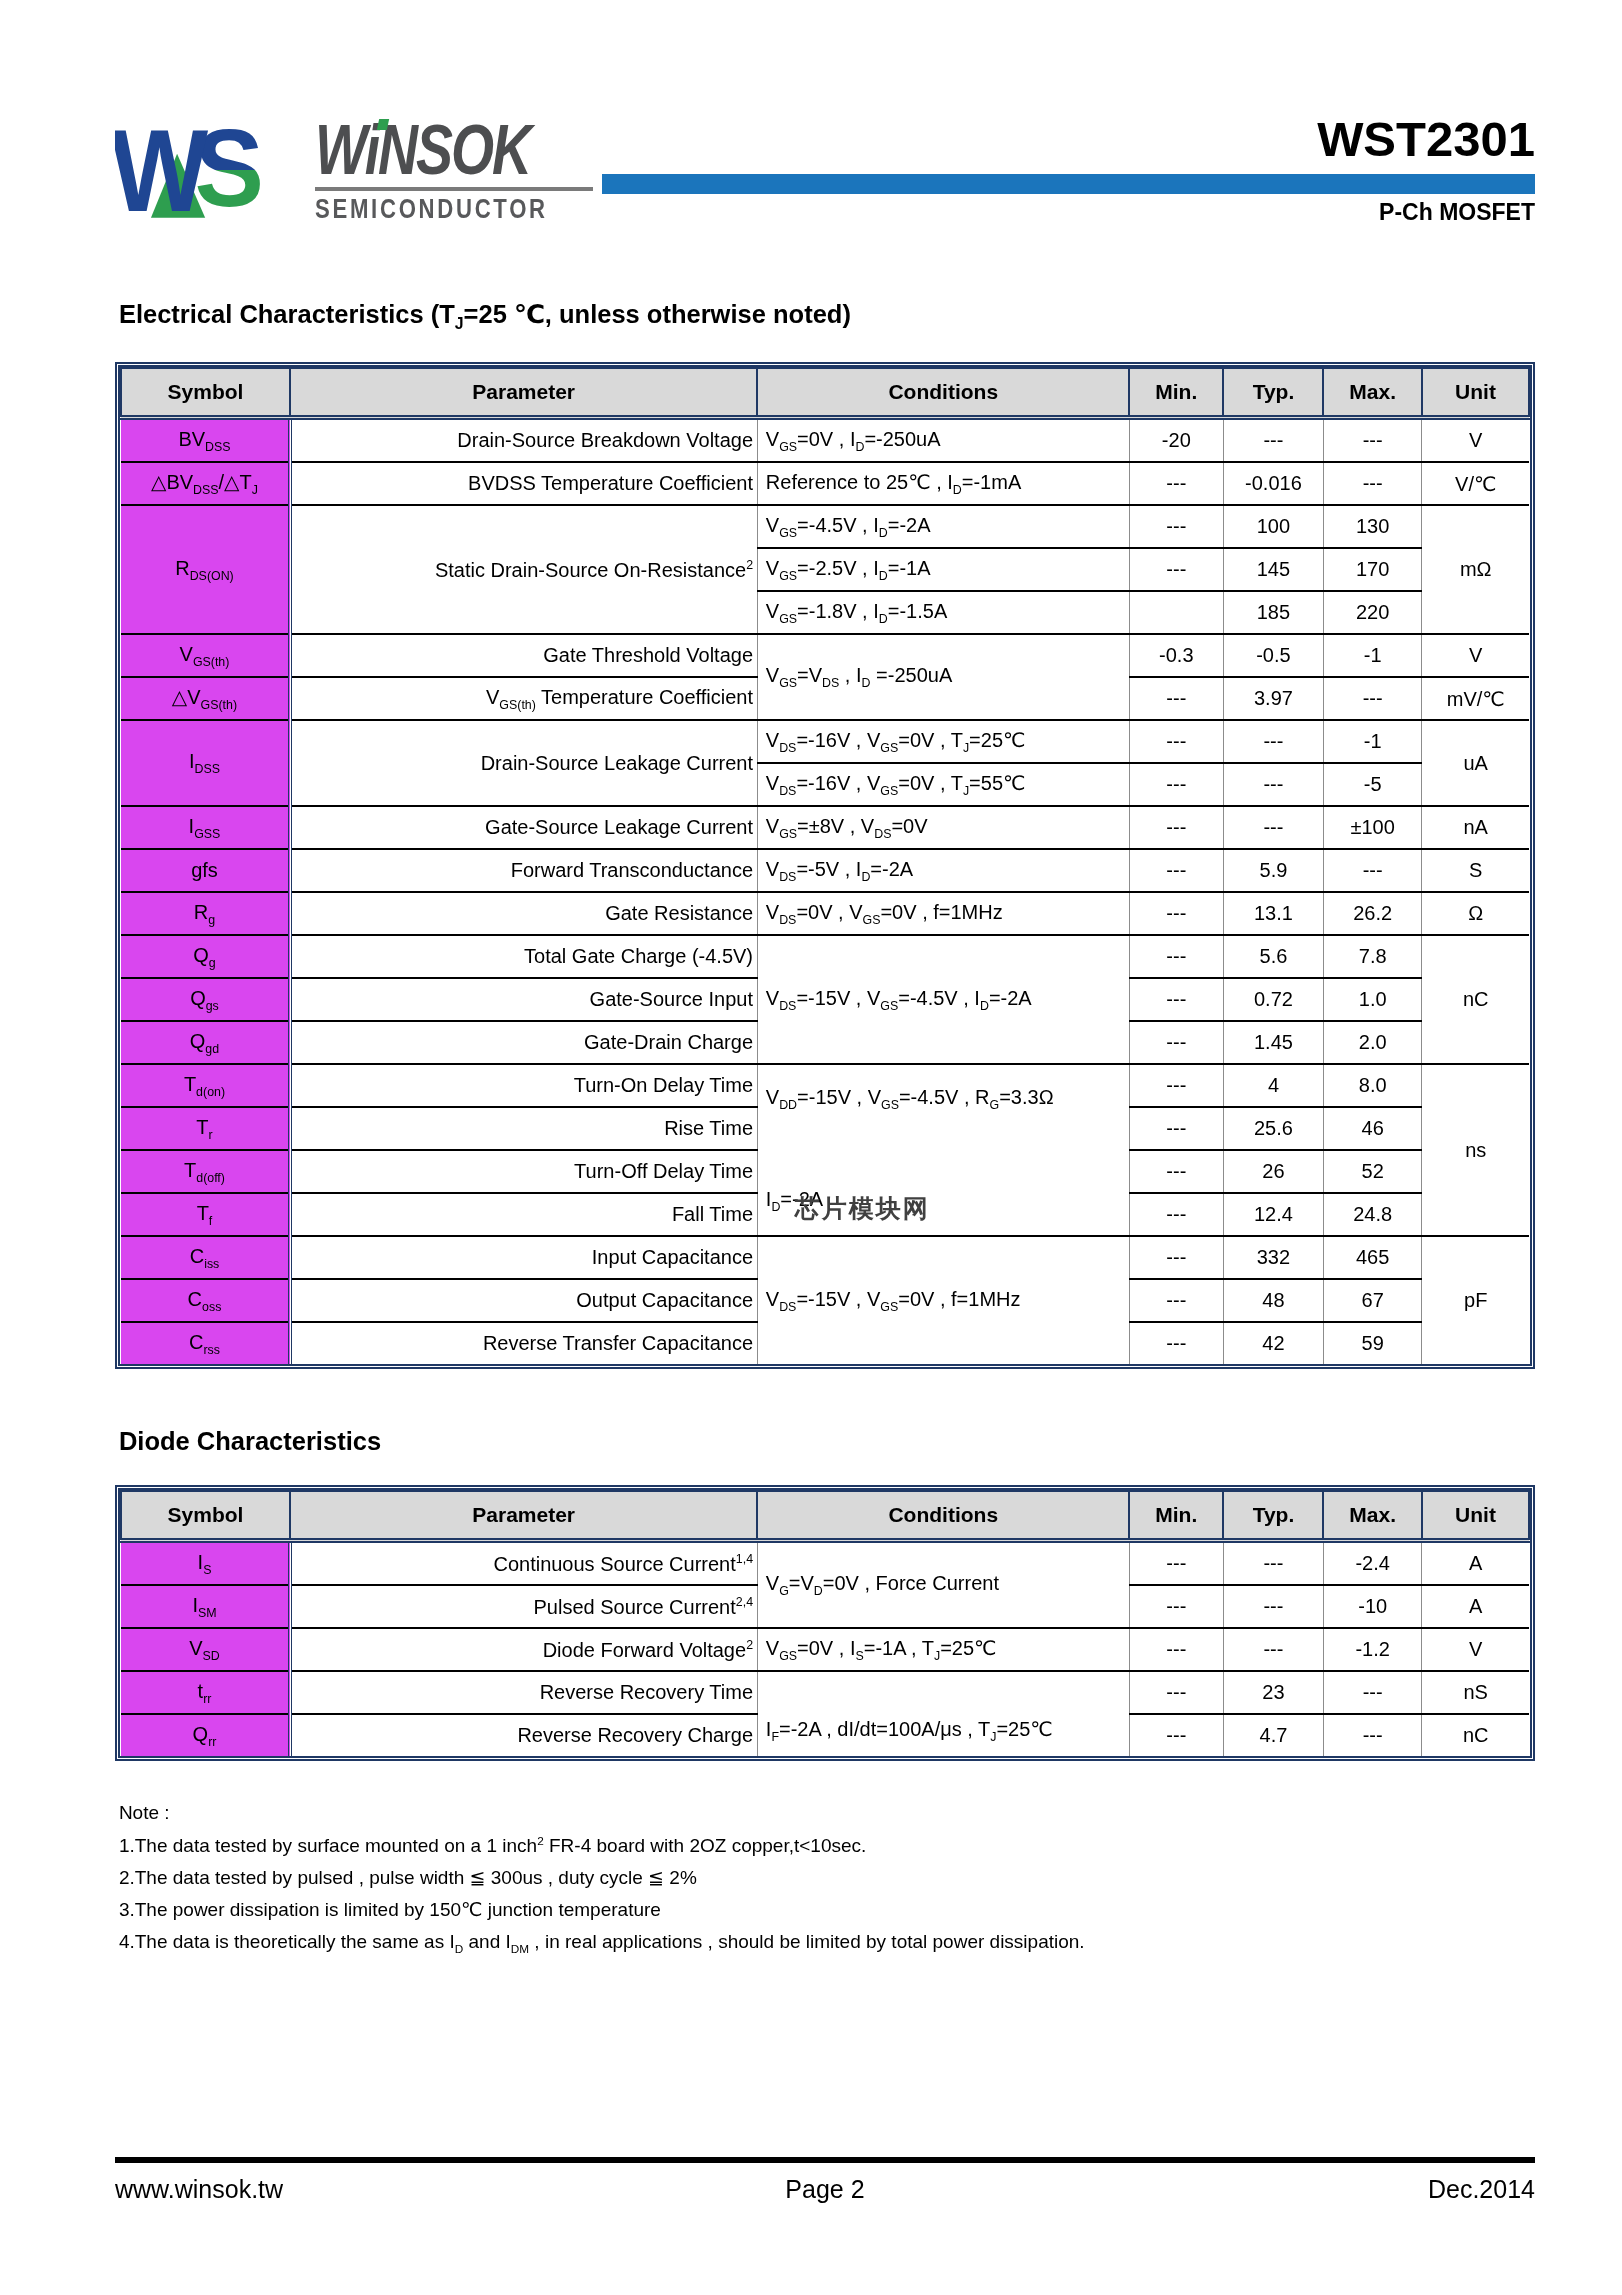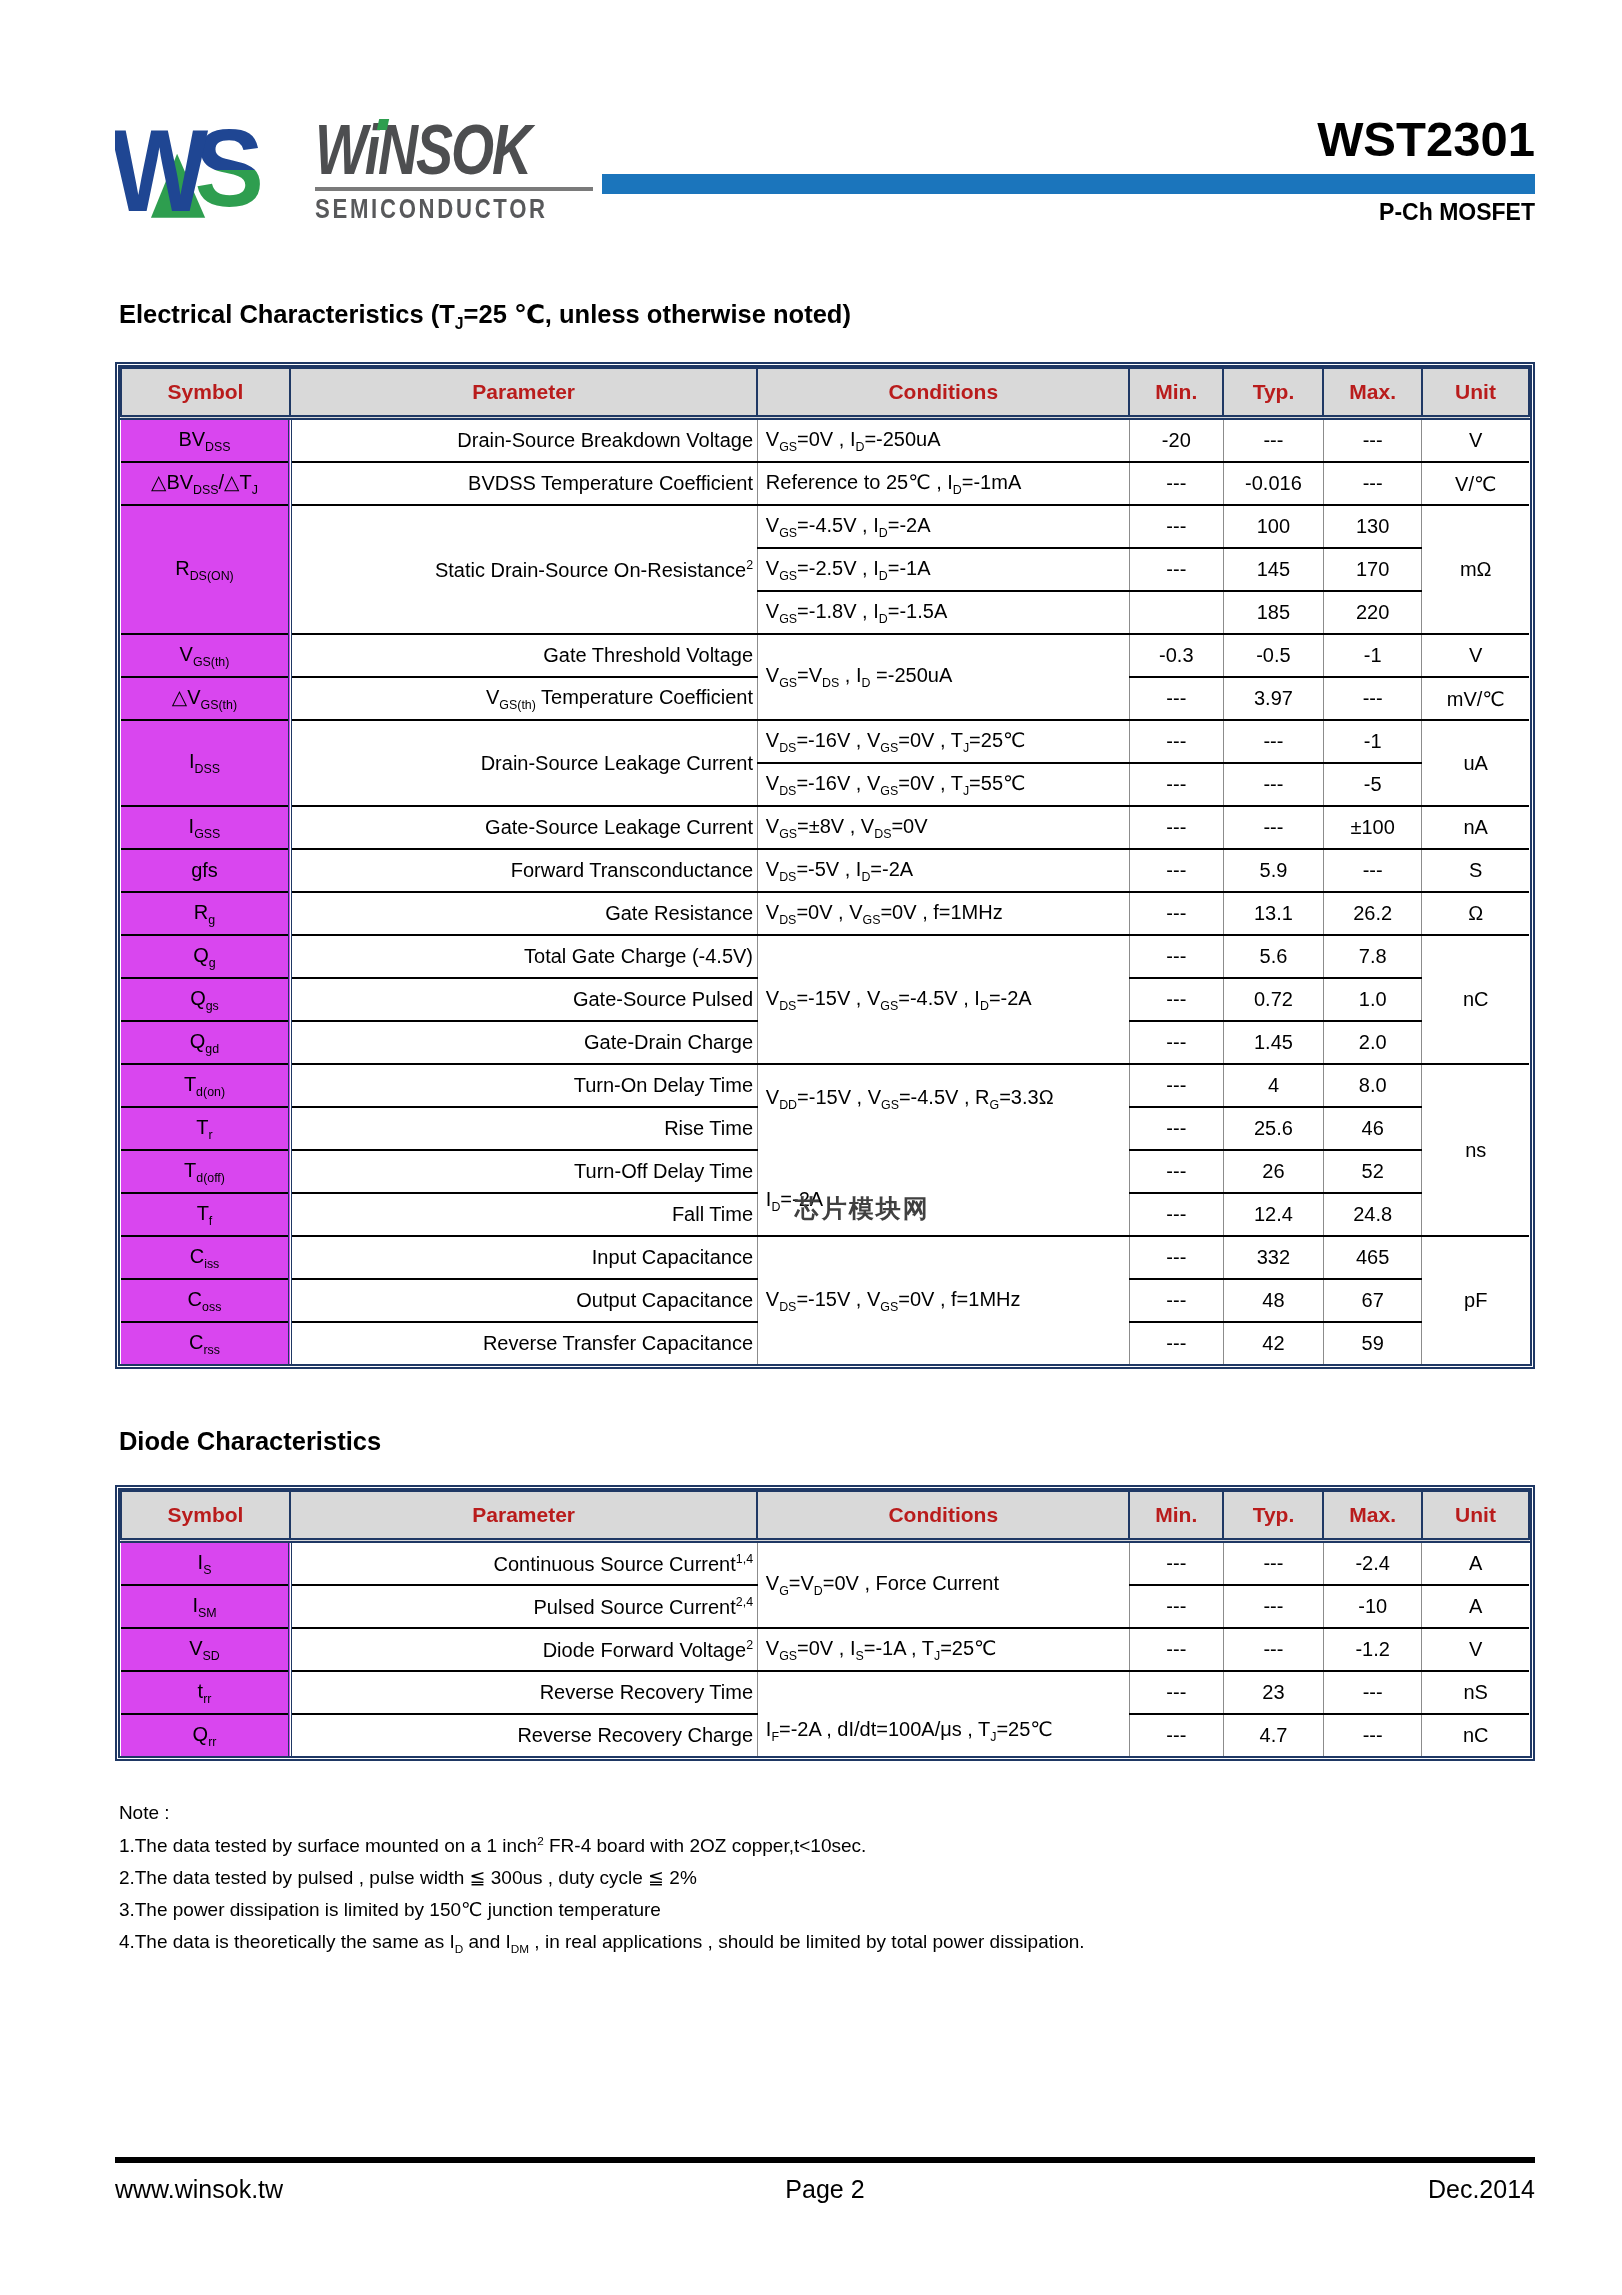--- a/index.html
+++ b/index.html
@@ -20,21 +20,21 @@
   .accent-bar{height:19.6px;margin-top:10.5px;}
   .device-type{text-align:right;font-size:23px;font-weight:bold;margin-top:5.2px;}
 
   
   .sec-title{font-size:25.5px;font-weight:bold;margin:60px 0 0;padding-left:3.9px;}
   .sec-title.diode{margin-top:58px;}
 
   
   .tblwrap{border:5.9px double #1F3864;margin-top:29px;background:#fff;}
   table{border-collapse:collapse;width:100%;table-layout:fixed;}
-  th{background:#D9D9D9;color:#b91c1c;font-size:21px;font-weight:bold;height:46px;border:2px solid #1F3864;border-bottom:5.9px double #1F3864;padding:0;}
+  th{background:#D9D9D9;color:#000000;font-size:21px;font-weight:bold;height:46px;border:2px solid #1F3864;border-bottom:5.9px double #1F3864;padding:0;}
   td{font-size:20px;height:41px;border-top:2px solid #000;border-left:1.3px solid #8C8C8C;padding:0 3.9px;vertical-align:middle;text-align:center;background:#fff;}
   td.sym{background:#d946ef;border-left:none;border-right:4.6px double #1F3864;}
   td.param{text-align:right;padding-left:7.9px;}
   td.cond{text-align:left;padding-left:7.9px;}
   td.pos-bottom{vertical-align:bottom;padding-bottom:11.8px;}
   sub{font-size:62%;}
   sup{font-size:62%;}
   .cond-line{position:relative;}
   .cond-line.gap{margin-top:76px;}
   .wm{position:absolute;left:29px;top:3.9px;color:#404040;font-size:25px;font-weight:bold;letter-spacing:2px;white-space:nowrap;}
@@ -209,21 +209,21 @@
             <td class="sym">Q<sub>g</sub></td>
             <td class="param">Total Gate Charge (-4.5V)</td>
             <td class="cond" rowspan="3">V<sub>DS</sub>=-15V , V<sub>GS</sub>=-4.5V , I<sub>D</sub>=-2A</td>
             <td class="min">---</td>
             <td class="typ">5.6</td>
             <td class="max">7.8</td>
             <td class="unit" rowspan="3">nC</td>
           </tr>
           <tr>
             <td class="sym">Q<sub>gs</sub></td>
-            <td class="param">Gate-Source Pulsed</td>
+            <td class="param">Gate-Source Input</td>
             <td class="min">---</td>
             <td class="typ">0.72</td>
             <td class="max">1.0</td>
           </tr>
           <tr>
             <td class="sym">Q<sub>gd</sub></td>
             <td class="param">Gate-Drain Charge</td>
             <td class="min">---</td>
             <td class="typ">1.45</td>
             <td class="max">2.0</td>

